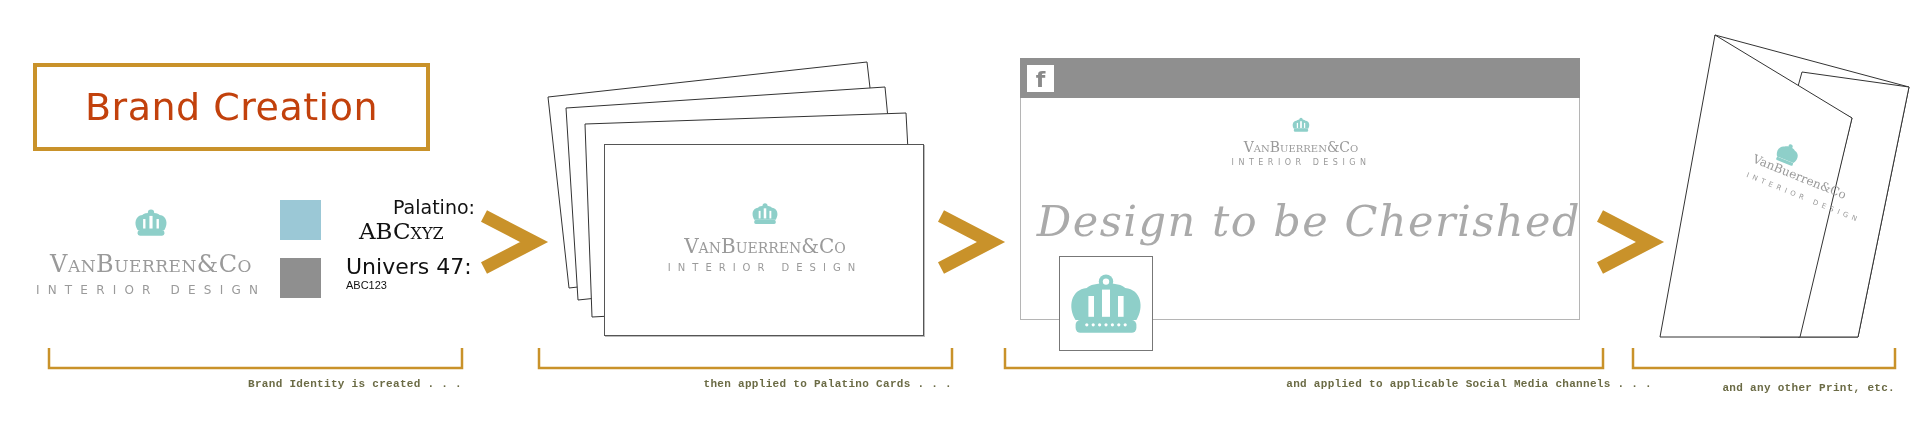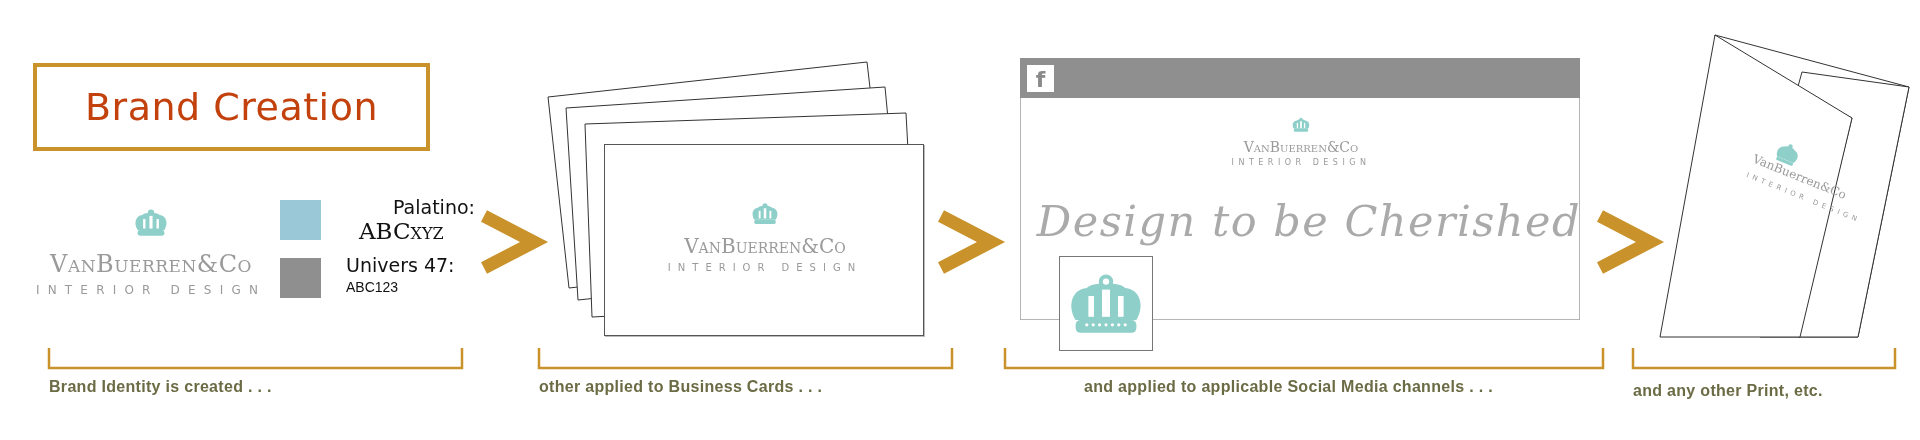--- a/index.html
+++ b/index.html
@@ -18,21 +18,21 @@
   .font-label { font-family: "DejaVu Sans", sans-serif; color: #111; white-space: nowrap; }
 
   .card-front { left: 604px; top: 144px; width: 320px; height: 192px; border: 1px solid #555; background: #fff; box-sizing: border-box; box-shadow: 1px 1px 0 #bbb; }
 
   .social { left: 1020px; top: 58px; width: 560px; height: 262px; border: 1px solid #b5b5b5; box-sizing: border-box; background: #fff; }
   .social-header { position: absolute; left: -1px; top: -1px; width: 560px; height: 40px; background: #8f8f8f; }
   .fb-icon { position: absolute; left: 7px; top: 7px; width: 27px; height: 27px; background: #fff; color: #8a8a8a; font-family: "DejaVu Sans", sans-serif; font-weight: bold; font-size: 22px; line-height: 29px; text-align: center; }
   .tagline { position: absolute; left: 0; width: 560px; top: 137px; text-align: right; font-family: "DejaVu Serif", serif; font-style: italic; font-size: 43px; color: #aaaaaa; letter-spacing: 1.5px; white-space: nowrap; }
   .profile-pic { left: 1059px; top: 256px; width: 94px; height: 95px; border: 1px solid #777; background: #fff; box-sizing: border-box; display: flex; align-items: center; justify-content: center; }
 
-  .caption { font-family: Liberation Sans, sans-serif; font-weight: bold; font-size: 16px; color: #6b6b45; white-space: nowrap; text-align: left; letter-spacing: 0.3px; }
+  .caption { font-family: Liberation Mono, monospace; font-weight: bold; font-size: 11px; color: #6b6b45; white-space: nowrap; text-align: right; letter-spacing: 0.3px; }
 </style>
 </head>
 <body>
 
 <svg class="layer" viewBox="0 0 1920 440">
 
   <g fill="#fff" stroke="#333" stroke-width="1">
     <polygon points="548,97 867,62 889,252 569,288"></polygon>
     <polygon points="566,108 885,87 902,266 578,300"></polygon>
     <polygon points="585,124 906,113 916,300 592,317"></polygon>
@@ -86,22 +86,22 @@
   </svg>
   <div class="logo-name" style="font-size:24px; margin-top:12px; letter-spacing:0.5px;">VanBuerren&amp;Co</div>
   <div class="logo-sub" style="font-size:12px; letter-spacing:8.2px; margin-top:5px;">INTERIOR DESIGN</div>
 </div>
 
 <div class="abs swatch" style="left:280px; top:200px; background:#9bc8d6;"></div>
 <div class="abs swatch" style="left:280px; top:258px; background:#8f8f8f;"></div>
 
 <div class="abs font-label" style="left:360px; top:196px; font-size:19px;margin-left:33px;">Palatino:</div>
 <div class="abs font-label" style="left:359px; top:218px; font-size:23px; font-family:'DejaVu Serif', serif; font-variant:small-caps;">ABCxyz</div>
-<div class="abs font-label" style="left:346px; top:254px; font-size:19px;">Univers 47:</div>
-<div class="abs font-label" style="left:346px; top:279px; font-size:14px; font-family:'Liberation Sans Narrow','Liberation Sans', sans-serif;">ABC123</div>
+<div class="abs font-label" style="left:346px; top:254px; font-size:22px;">Univers 47:</div>
+<div class="abs font-label" style="left:346px; top:279px; font-size:11px; font-family:'Liberation Sans Narrow','Liberation Sans', sans-serif;">ABC123</div>
 
 <div class="abs card-front">
   <div class="logo" style="position:absolute; left:0; top:57px; width:320px;">
     <svg width="34" height="24" viewBox="-20 -20 40 38">
       <g fill="#8ecfc9">
         <path d="M-17,8 C-22,0 -20,-10 -11,-11 C-8,-15 8,-15 11,-11 C20,-10 22,0 17,8 Z"></path>
         <circle cx="0" cy="-14" r="4"></circle>
         <rect x="-17" y="8" width="34" height="7" rx="3"></rect>
       </g>
       <g fill="#fff">
@@ -155,15 +155,15 @@
         <circle cx="-4" cy="11" r="1"></circle>
         <circle cx="0" cy="11" r="1"></circle>
         <circle cx="4" cy="11" r="1"></circle>
         <circle cx="8" cy="11" r="1"></circle>
         <circle cx="12" cy="11" r="1"></circle>
     </g>
   </svg>
 </div>
 
 <div class="abs caption" style="left:49px; width:413px; top:378px;">Brand Identity is created . . .</div>
-<div class="abs caption" style="left:539px; width:413px; top:378px;">other applied to Business Cards . . .</div>
+<div class="abs caption" style="left:539px; width:413px; top:378px;">then applied to Palatino Cards . . .</div>
 <div class="abs caption" style="left:1054px; width:598px; top:378px; padding-left:30px; box-sizing:border-box;">and applied to applicable Social Media channels . . .</div>
 <div class="abs caption" style="left:1633px; width:262px; top:382px;">and any other Print, etc.</div>
 
 </body></html>

